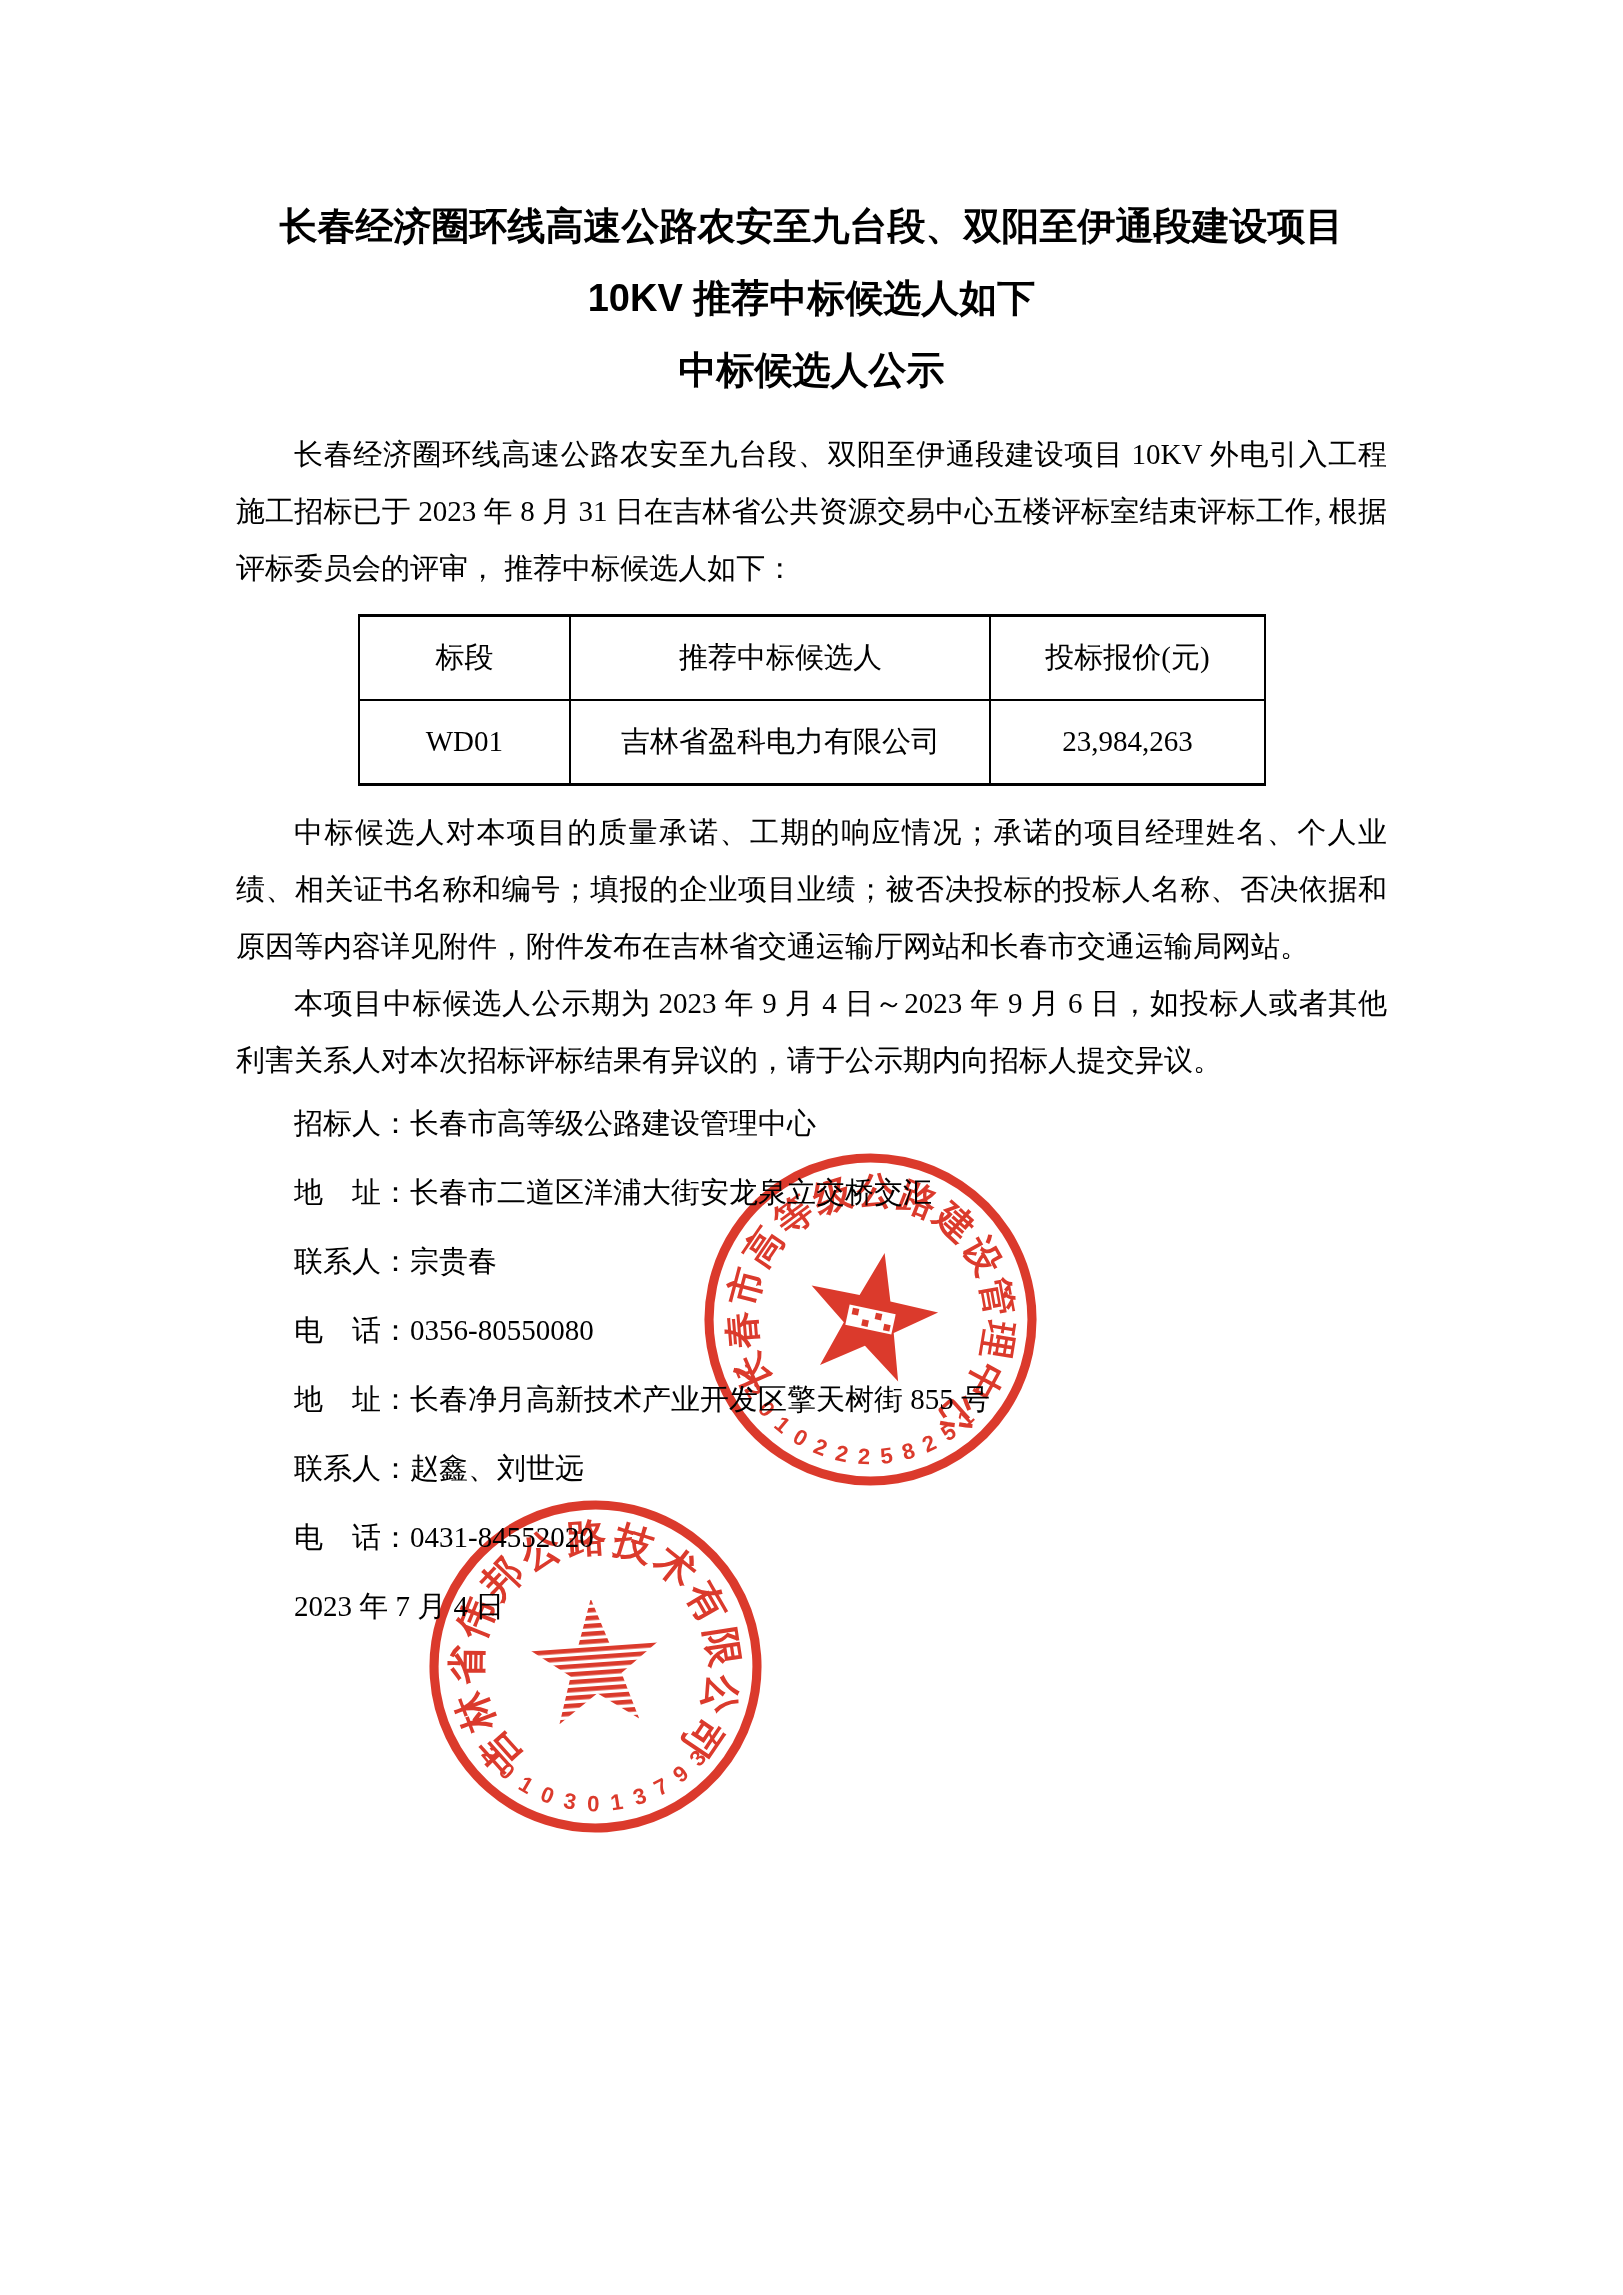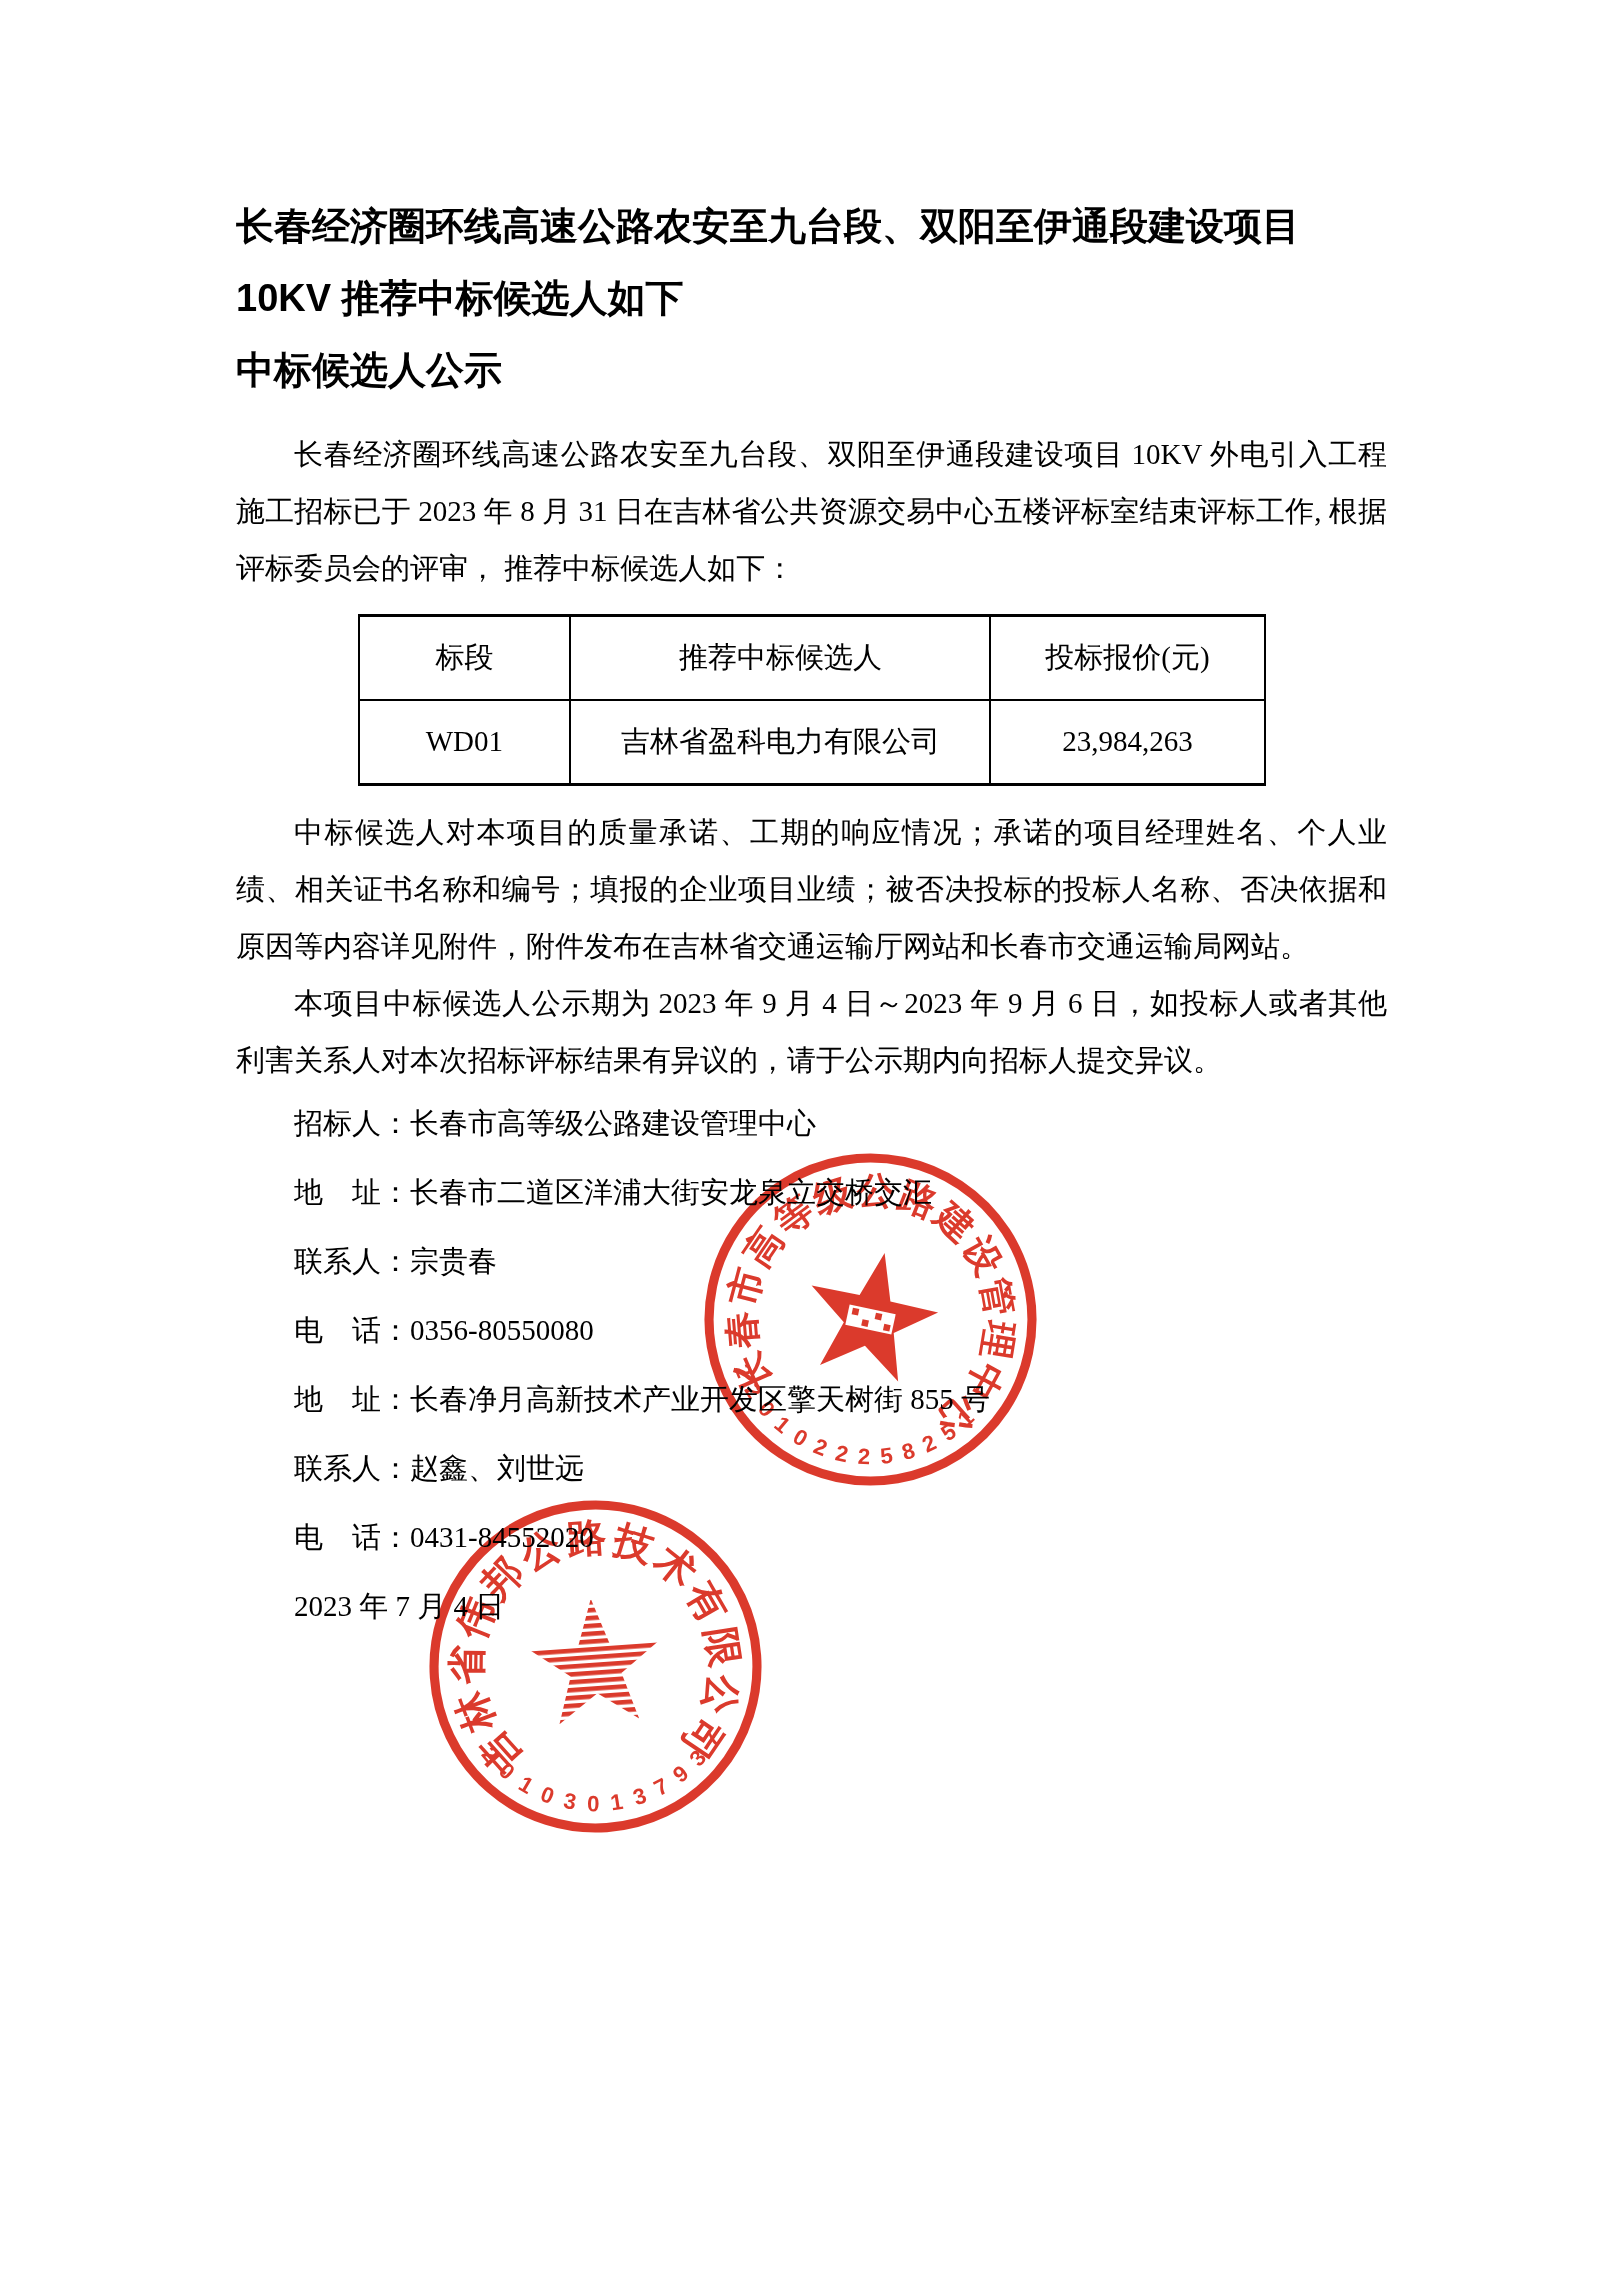--- a/index.html
+++ b/index.html
@@ -7,21 +7,21 @@
     position:relative;
     width:1623px;height:2295px;
     margin:0 auto;
     background:#ffffff;
     box-sizing:border-box;
     padding:190px 236px 0 236px;
     font-family:"Liberation Serif", serif;
     color:#000;
     overflow:hidden;
   }
-  .title-block{}
+  .title-block{text-align:center;}
   .title-line{
     font-family:"Liberation Sans", sans-serif;
     font-weight:700;
     font-size:38px;
     line-height:72px;
     white-space:nowrap;
   }
   .para{
     font-size:29px;
     line-height:57px;

